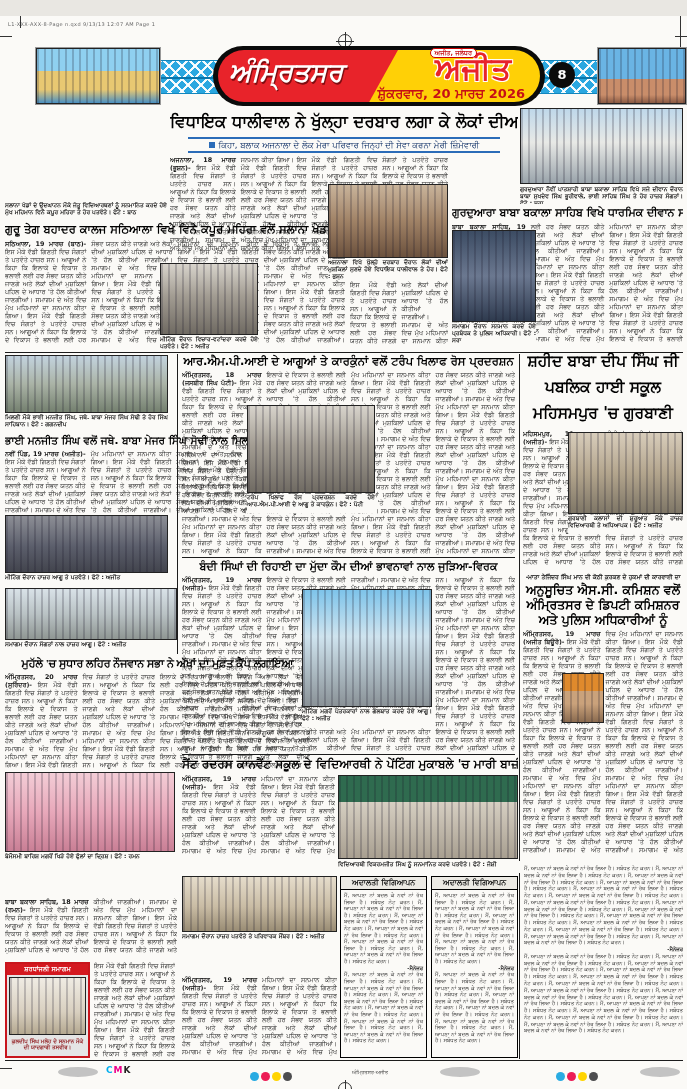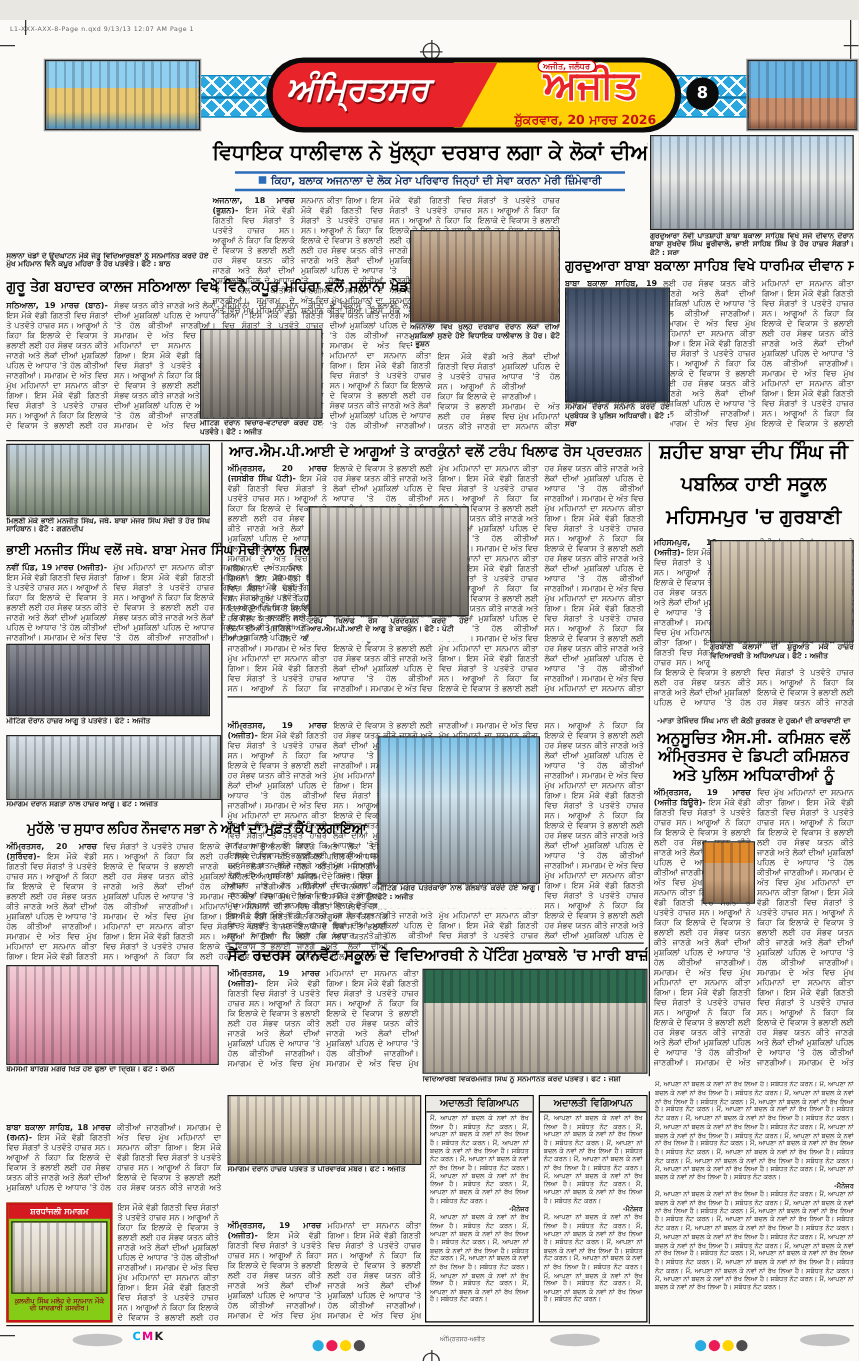--- a/index.html
+++ b/index.html
@@ -23,26 +23,26 @@
   .capsule{background:#0b0b0b;border-radius:32px;z-index:5;}
   .cap-yellow{position:absolute;left:150px;right:5px;top:4px;bottom:4px;background:#ffd006;border-radius:0 28px 28px 0;}
   .cap-red{position:absolute;left:5px;top:4px;bottom:4px;width:180px;background:#e8232a;border-radius:28px 0 0 28px;
            clip-path:polygon(0 0,100% 0,84% 100%,0 100%);}
   .t-city{position:absolute;left:16px;top:11px;font-size:26px;font-weight:bold;font-style:italic;color:#fff;
           text-shadow:1px 1.5px 0 #7e0c10;white-space:nowrap;}
   .t-paper{position:absolute;right:34px;top:4px;font-size:31px;font-weight:bold;color:#e8232a;
            text-shadow:1px 1px 0 #fff,-1px -1px 0 #fff,1px -1px 0 #fff,-1px 1px 0 #fff;white-space:nowrap;}
   .t-edition{position:absolute;right:68px;top:2px;background:#fff;border:1px solid #c00;border-radius:5px;
              padding:0 4px;font-size:6.5px;font-weight:bold;color:#c70f16;white-space:nowrap;z-index:6;}
-  .t-date{position:absolute;right:20px;bottom:4px;font-size:10px;font-weight:bold;color:#c70f16;white-space:nowrap;padding-left:16px;}
+  .t-date{position:absolute;right:20px;bottom:4px;font-size:13px;font-weight:bold;color:#c70f16;white-space:nowrap;padding-left:16px;}
   .pgc{background:#0b0b0b;border-radius:50%;color:#fff;font-size:13px;font-weight:bold;text-align:center;line-height:26px;z-index:6;}
   
   .hd{font-weight:bold;color:#000;text-align:center;overflow:hidden;z-index:2;}
   .kick{font-weight:bold;text-align:center;overflow:hidden;}
-  .sub{font-weight:bold;text-align:center;color:#0e2f66;border-top:2px solid #2b6cb8;border-bottom:2px solid #2b6cb8;
+  .sub{font-weight:normal;text-align:center;color:#0e2f66;border-top:2px solid #2b6cb8;border-bottom:2px solid #2b6cb8;
        overflow:hidden;}
   .sub:before{content:"";display:inline-block;width:6px;height:6px;background:#2b6cb8;margin:0 4px 0 0;}
   .bd{font-size:6.4px;line-height:1.25;text-align:justify;color:#161616;overflow:hidden;column-gap:5px;z-index:1;}
   .c1{column-count:1}.c2{column-count:2}.c3{column-count:3}.c4{column-count:4}
   .dl{font-weight:bold;}
   .cp{font-size:5.9px;line-height:1.2;font-weight:bold;text-align:justify;overflow:hidden;color:#0e0e0e;background:#fbfaf7;z-index:4;}
   .fg{border:1px solid #222;z-index:3;overflow:hidden;}
   .fg:after{content:"";position:absolute;inset:0;background:repeating-linear-gradient(90deg,rgba(25,22,40,.22) 0 2px,transparent 2px 7px);}
   .banner{position:absolute;left:0;right:0;top:0;height:12px;background:#d41920;color:#ffe23c;font-size:7px;
           font-weight:bold;text-align:center;line-height:12px;z-index:5;overflow:hidden;}
@@ -65,21 +65,21 @@
   .g-adphoto{background:linear-gradient(180deg,#f0ece4 0,#d9d0c0 60%,#b4a890 100%);}
   .g-temple{background:linear-gradient(180deg,#8fd0f0 0 40%,#e8c872 40% 75%,#4a90c2 100%);}
   .g-tower{background:linear-gradient(180deg,#6ab4e4 0 55%,#c98d6a 55% 85%,#8a5a43 100%);}
   
   .clsbox{border:1.5px solid #000;background:#fbfaf7;z-index:2;}
   .cls-h{font-size:7.8px;font-weight:bold;text-align:center;border-bottom:1px solid #000;background:#eceae4;padding:1px 0;}
   .cls-t{font-size:5.3px;line-height:1.25;text-align:justify;padding:2px 3px;overflow:hidden;color:#191919;}
   .cls-r{font-size:5.3px;line-height:1.28;text-align:justify;overflow:hidden;color:#191919;z-index:1;}
   .signoff{display:block;text-align:right;font-weight:bold;}
   
-  .adbox{border:2px solid #c8151c;background:#84cc16;z-index:3;}
+  .adbox{border:2px solid #c8151c;background:#e5e5e5;z-index:3;}
   .ad-h{background:#d41920;color:#fff;font-size:6.5px;font-weight:bold;text-align:center;line-height:11px;height:11px;overflow:hidden;}
   .ad-cap{font-size:5.4px;line-height:1.2;font-weight:bold;color:#8c1014;text-align:center;padding:1px 2px;overflow:hidden;}
   
   .ell{background:#bdbdbd;border-radius:50%;opacity:.9;}
   .dot{width:9px;height:9px;border-radius:50%;display:inline-block;margin-right:2px;}
   .d-c{background:#29abe2}.d-m{background:#ec1c55}.d-y{background:#ffd400}.d-k{background:#4d4d4f}
   .cmk{font-size:9px;font-weight:bold;letter-spacing:1px;}
   .cmk .c{color:#00aeef}.cmk .m{color:#ec008c}.cmk .k{color:#231f20}
   .ftxt{font-size:5px;color:#444;}
 </style>
@@ -159,28 +159,29 @@
   <div class="abs bd c4" style="left:5px;top:657px;width:305px;height:96px;">
     <b class="dl">ਅੰਮ੍ਰਿਤਸਰ, 20 ਮਾਰਚ (ਸੁਰਿੰਦਰ)-</b>
     <span>ਇਸ ਮੌਕੇ ਵੱਡੀ ਗਿਣਤੀ ਵਿਚ ਸੰਗਤਾਂ ਤੇ ਪਤਵੰਤੇ ਹਾਜ਼ਰ ਸਨ। ਆਗੂਆਂ ਨੇ ਕਿਹਾ ਕਿ ਇਲਾਕੇ ਦੇ ਵਿਕਾਸ ਤੇ ਭਲਾਈ ਲਈ ਹਰ ਸੰਭਵ ਯਤਨ ਕੀਤੇ ਜਾਣਗੇ ਅਤੇ ਲੋਕਾਂ ਦੀਆਂ ਮੁਸ਼ਕਿਲਾਂ ਪਹਿਲ ਦੇ ਆਧਾਰ 'ਤੇ ਹੱਲ ਕੀਤੀਆਂ ਜਾਣਗੀਆਂ। ਸਮਾਗਮ ਦੇ ਅੰਤ ਵਿਚ ਮੁੱਖ ਮਹਿਮਾਨਾਂ ਦਾ ਸਨਮਾਨ ਕੀਤਾ ਗਿਆ। ਇਸ ਮੌਕੇ ਵੱਡੀ ਗਿਣਤੀ ਵਿਚ ਸੰਗਤਾਂ ਤੇ ਪਤਵੰਤੇ ਹਾਜ਼ਰ ਸਨ। ਆਗੂਆਂ ਨੇ ਕਿਹਾ ਕਿ ਇਲਾਕੇ ਦੇ ਵਿਕਾਸ ਤੇ ਭਲਾਈ ਲਈ ਹਰ ਸੰਭਵ ਯਤਨ ਕੀਤੇ ਜਾਣਗੇ ਅਤੇ ਲੋਕਾਂ ਦੀਆਂ ਮੁਸ਼ਕਿਲਾਂ ਪਹਿਲ ਦੇ ਆਧਾਰ 'ਤੇ ਹੱਲ ਕੀਤੀਆਂ ਜਾਣਗੀਆਂ। ਸਮਾਗਮ ਦੇ ਅੰਤ ਵਿਚ ਮੁੱਖ ਮਹਿਮਾਨਾਂ ਦਾ ਸਨਮਾਨ ਕੀਤਾ ਗਿਆ। ਇਸ ਮੌਕੇ ਵੱਡੀ ਗਿਣਤੀ ਵਿਚ ਸੰਗਤਾਂ ਤੇ ਪਤਵੰਤੇ ਹਾਜ਼ਰ ਸਨ। ਆਗੂਆਂ ਨੇ ਕਿਹਾ ਕਿ ਇਲਾਕੇ ਦੇ ਵਿਕਾਸ ਤੇ ਭਲਾਈ ਲਈ ਹਰ ਸੰਭਵ ਯਤਨ ਕੀਤੇ ਜਾਣਗੇ ਅਤੇ ਲੋਕਾਂ ਦੀਆਂ ਮੁਸ਼ਕਿਲਾਂ ਪਹਿਲ ਦੇ ਆਧਾਰ 'ਤੇ ਹੱਲ ਕੀਤੀਆਂ ਜਾਣਗੀਆਂ। ਸਮਾਗਮ ਦੇ ਅੰਤ ਵਿਚ ਮੁੱਖ ਮਹਿਮਾਨਾਂ ਦਾ ਸਨਮਾਨ ਕੀਤਾ ਗਿਆ। ਇਸ ਮੌਕੇ ਵੱਡੀ ਗਿਣਤੀ ਵਿਚ ਸੰਗਤਾਂ ਤੇ ਪਤਵੰਤੇ ਹਾਜ਼ਰ ਸਨ। ਆਗੂਆਂ ਨੇ ਕਿਹਾ ਕਿ ਇਲਾਕੇ ਦੇ ਵਿਕਾਸ ਤੇ ਭਲਾਈ ਲਈ ਹਰ ਸੰਭਵ ਯਤਨ ਕੀਤੇ ਜਾਣਗੇ ਅਤੇ ਲੋਕਾਂ ਦੀਆਂ ਮੁਸ਼ਕਿਲਾਂ ਪਹਿਲ ਦੇ ਆਧਾਰ 'ਤੇ ਹੱਲ ਕੀਤੀਆਂ ਜਾਣਗੀਆਂ। ਸਮਾਗਮ ਦੇ ਅੰਤ ਵਿਚ ਮੁੱਖ ਮਹਿਮਾਨਾਂ ਦਾ ਸਨਮਾਨ ਕੀਤਾ ਗਿਆ। ਇਸ ਮੌਕੇ ਵੱਡੀ ਗਿਣਤੀ ਵਿਚ ਸੰਗਤਾਂ ਤੇ ਪਤਵੰਤੇ ਹਾਜ਼ਰ ਸਨ। ਆਗੂਆਂ ਨੇ ਕਿਹਾ ਕਿ ਇਲਾਕੇ ਦੇ ਵਿਕਾਸ ਤੇ ਭਲਾਈ ਲਈ ਹਰ ਸੰਭਵ ਯਤਨ ਕੀਤੇ ਜਾਣਗੇ ਅਤੇ ਲੋਕਾਂ ਦੀਆਂ ਮੁਸ਼ਕਿਲਾਂ ਪਹਿਲ ਦੇ ਆਧਾਰ 'ਤੇ ਹੱਲ ਕੀਤੀਆਂ ਜਾਣਗੀਆਂ। ਸਮਾਗਮ ਦੇ ਅੰਤ ਵਿਚ ਮੁੱਖ ਮਹਿਮਾਨਾਂ ਦਾ ਸਨਮਾਨ ਕੀਤਾ ਗਿਆ। ਇਸ ਮੌਕੇ ਵੱਡੀ ਗਿਣਤੀ ਵਿਚ ਸੰਗਤਾਂ ਤੇ ਪਤਵੰਤੇ ਹਾਜ਼ਰ ਸਨ। ਆਗੂਆਂ ਨੇ ਕਿਹਾ ਕਿ ਇਲਾਕੇ ਦੇ ਵਿਕਾਸ ਤੇ ਭਲਾਈ ਲਈ ਹਰ ਸੰਭਵ ਯਤਨ ਕੀਤੇ ਜਾਣਗੇ ਅਤੇ ਲੋਕਾਂ ਦੀਆਂ ਮੁਸ਼ਕਿਲਾਂ ਪਹਿਲ ਦੇ ਆਧਾਰ 'ਤੇ ਹੱਲ ਕੀਤੀਆਂ ਜਾਣਗੀਆਂ। ਸਮਾਗਮ ਦੇ ਅੰਤ ਵਿਚ ਮੁੱਖ ਮਹਿਮਾਨਾਂ ਦਾ ਸਨਮਾਨ ਕੀਤਾ ਗਿਆ। ਇਸ ਮੌਕੇ ਵੱਡੀ ਗਿਣਤੀ ਵਿਚ ਸੰਗਤਾਂ ਤੇ ਪਤਵੰਤੇ ਹਾਜ਼ਰ ਸਨ। ਆਗੂਆਂ ਨੇ ਕਿਹਾ ਕਿ ਇਲਾਕੇ ਦੇ ਵਿਕਾਸ ਤੇ ਭਲਾਈ ਲਈ ਹਰ ਸੰਭਵ ਯਤਨ ਕੀਤੇ ਜਾਣਗੇ ਅਤੇ ਲੋਕਾਂ ਦੀਆਂ ਮੁਸ਼ਕਿਲਾਂ ਪਹਿਲ ਦੇ ਆਧਾਰ 'ਤੇ ਹੱਲ ਕੀਤੀਆਂ ਜਾਣਗੀਆਂ। ਸਮਾਗਮ ਦੇ ਅੰਤ ਵਿਚ ਮੁੱਖ ਮਹਿਮਾਨਾਂ ਦਾ ਸਨਮਾਨ ਕੀਤਾ ਗਿਆ। </span>
   </div>
 
   <div class="abs vl" style="left:177px;top:338px;width:1px;height:300px;"></div>
   <div class="abs vl" style="left:519px;top:338px;width:1px;height:705px;"></div>
 
   <div class="abs hd" style="left:182px;top:338px;width:333px;height:15px;font-size:11.5px;line-height:14px;white-space:nowrap;">ਆਰ.ਐਮ.ਪੀ.ਆਈ ਦੇ ਆਗੂਆਂ ਤੇ ਕਾਰਕੁੰਨਾਂ ਵਲੋਂ ਟਰੰਪ ਖਿਲਾਫ ਰੋਸ ਪ੍ਰਦਰਸ਼ਨ</div>
   <div class="abs bd c4" style="left:182px;top:355px;width:333px;height:185px;">
-    <b class="dl">ਅੰਮ੍ਰਿਤਸਰ, 20 ਮਾਰਚ (ਜਸਬੀਰ ਸਿੰਘ ਪੱਟੀ)-</b>
+    <b class="dl">ਅੰਮ੍ਰਿਤਸਰ, 18 ਮਾਰਚ (ਜਸਬੀਰ ਸਿੰਘ ਪੱਟੀ)-</b>
     <span>ਇਸ ਮੌਕੇ ਵੱਡੀ ਗਿਣਤੀ ਵਿਚ ਸੰਗਤਾਂ ਤੇ ਪਤਵੰਤੇ ਹਾਜ਼ਰ ਸਨ। ਆਗੂਆਂ ਨੇ ਕਿਹਾ ਕਿ ਇਲਾਕੇ ਦੇ ਵਿਕਾਸ ਤੇ ਭਲਾਈ ਲਈ ਹਰ ਸੰਭਵ ਯਤਨ ਕੀਤੇ ਜਾਣਗੇ ਅਤੇ ਲੋਕਾਂ ਦੀਆਂ ਮੁਸ਼ਕਿਲਾਂ ਪਹਿਲ ਦੇ ਆਧਾਰ 'ਤੇ ਹੱਲ ਕੀਤੀਆਂ ਜਾਣਗੀਆਂ। ਸਮਾਗਮ ਦੇ ਅੰਤ ਵਿਚ ਮੁੱਖ ਮਹਿਮਾਨਾਂ ਦਾ ਸਨਮਾਨ ਕੀਤਾ ਗਿਆ। ਇਸ ਮੌਕੇ ਵੱਡੀ ਗਿਣਤੀ ਵਿਚ ਸੰਗਤਾਂ ਤੇ ਪਤਵੰਤੇ ਹਾਜ਼ਰ ਸਨ। ਆਗੂਆਂ ਨੇ ਕਿਹਾ ਕਿ ਇਲਾਕੇ ਦੇ ਵਿਕਾਸ ਤੇ ਭਲਾਈ ਲਈ ਹਰ ਸੰਭਵ ਯਤਨ ਕੀਤੇ ਜਾਣਗੇ ਅਤੇ ਲੋਕਾਂ ਦੀਆਂ ਮੁਸ਼ਕਿਲਾਂ ਪਹਿਲ ਦੇ ਆਧਾਰ 'ਤੇ ਹੱਲ ਕੀਤੀਆਂ ਜਾਣਗੀਆਂ। ਸਮਾਗਮ ਦੇ ਅੰਤ ਵਿਚ ਮੁੱਖ ਮਹਿਮਾਨਾਂ ਦਾ ਸਨਮਾਨ ਕੀਤਾ ਗਿਆ। ਇਸ ਮੌਕੇ ਵੱਡੀ ਗਿਣਤੀ ਵਿਚ ਸੰਗਤਾਂ ਤੇ ਪਤਵੰਤੇ ਹਾਜ਼ਰ ਸਨ। ਆਗੂਆਂ ਨੇ ਕਿਹਾ ਕਿ ਇਲਾਕੇ ਦੇ ਵਿਕਾਸ ਤੇ ਭਲਾਈ ਲਈ ਹਰ ਸੰਭਵ ਯਤਨ ਕੀਤੇ ਜਾਣਗੇ ਅਤੇ ਲੋਕਾਂ ਦੀਆਂ ਮੁਸ਼ਕਿਲਾਂ ਪਹਿਲ ਦੇ ਆਧਾਰ 'ਤੇ ਹੱਲ ਕੀਤੀਆਂ ਜਾਣਗੀਆਂ। ਸਮਾਗਮ ਦੇ ਅੰਤ ਵਿਚ ਮੁੱਖ ਮਹਿਮਾਨਾਂ ਦਾ ਸਨਮਾਨ ਕੀਤਾ ਗਿਆ। ਇਸ ਮੌਕੇ ਵੱਡੀ ਗਿਣਤੀ ਵਿਚ ਸੰਗਤਾਂ ਤੇ ਪਤਵੰਤੇ ਹਾਜ਼ਰ ਸਨ। ਆਗੂਆਂ ਨੇ ਕਿਹਾ ਕਿ ਇਲਾਕੇ ਦੇ ਵਿਕਾਸ ਤੇ ਭਲਾਈ ਲਈ ਹਰ ਸੰਭਵ ਯਤਨ ਕੀਤੇ ਜਾਣਗੇ ਅਤੇ ਲੋਕਾਂ ਦੀਆਂ ਮੁਸ਼ਕਿਲਾਂ ਪਹਿਲ ਦੇ ਆਧਾਰ 'ਤੇ ਹੱਲ ਕੀਤੀਆਂ ਜਾਣਗੀਆਂ। ਸਮਾਗਮ ਦੇ ਅੰਤ ਵਿਚ ਮੁੱਖ ਮਹਿਮਾਨਾਂ ਦਾ ਸਨਮਾਨ ਕੀਤਾ ਗਿਆ। ਇਸ ਮੌਕੇ ਵੱਡੀ ਗਿਣਤੀ ਵਿਚ ਸੰਗਤਾਂ ਤੇ ਪਤਵੰਤੇ ਹਾਜ਼ਰ ਸਨ। ਆਗੂਆਂ ਨੇ ਕਿਹਾ ਕਿ ਇਲਾਕੇ ਦੇ ਵਿਕਾਸ ਤੇ ਭਲਾਈ ਲਈ ਹਰ ਸੰਭਵ ਯਤਨ ਕੀਤੇ ਜਾਣਗੇ ਅਤੇ ਲੋਕਾਂ ਦੀਆਂ ਮੁਸ਼ਕਿਲਾਂ ਪਹਿਲ ਦੇ ਆਧਾਰ 'ਤੇ ਹੱਲ ਕੀਤੀਆਂ ਜਾਣਗੀਆਂ। ਸਮਾਗਮ ਦੇ ਅੰਤ ਵਿਚ ਮੁੱਖ ਮਹਿਮਾਨਾਂ ਦਾ ਸਨਮਾਨ ਕੀਤਾ ਗਿਆ। ਇਸ ਮੌਕੇ ਵੱਡੀ ਗਿਣਤੀ ਵਿਚ ਸੰਗਤਾਂ ਤੇ ਪਤਵੰਤੇ ਹਾਜ਼ਰ ਸਨ। ਆਗੂਆਂ ਨੇ ਕਿਹਾ ਕਿ ਇਲਾਕੇ ਦੇ ਵਿਕਾਸ ਤੇ ਭਲਾਈ ਲਈ ਹਰ ਸੰਭਵ ਯਤਨ ਕੀਤੇ ਜਾਣਗੇ ਅਤੇ ਲੋਕਾਂ ਦੀਆਂ ਮੁਸ਼ਕਿਲਾਂ ਪਹਿਲ ਦੇ ਆਧਾਰ 'ਤੇ ਹੱਲ ਕੀਤੀਆਂ ਜਾਣਗੀਆਂ। ਸਮਾਗਮ ਦੇ ਅੰਤ ਵਿਚ ਮੁੱਖ ਮਹਿਮਾਨਾਂ ਦਾ ਸਨਮਾਨ ਕੀਤਾ ਗਿਆ। ਇਸ ਮੌਕੇ ਵੱਡੀ ਗਿਣਤੀ ਵਿਚ ਸੰਗਤਾਂ ਤੇ ਪਤਵੰਤੇ ਹਾਜ਼ਰ ਸਨ। ਆਗੂਆਂ ਨੇ ਕਿਹਾ ਕਿ ਇਲਾਕੇ ਦੇ ਵਿਕਾਸ ਤੇ ਭਲਾਈ ਲਈ ਹਰ ਸੰਭਵ ਯਤਨ ਕੀਤੇ ਜਾਣਗੇ ਅਤੇ ਲੋਕਾਂ ਦੀਆਂ ਮੁਸ਼ਕਿਲਾਂ ਪਹਿਲ ਦੇ ਆਧਾਰ 'ਤੇ ਹੱਲ ਕੀਤੀਆਂ ਜਾਣਗੀਆਂ। ਸਮਾਗਮ ਦੇ ਅੰਤ ਵਿਚ ਮੁੱਖ ਮਹਿਮਾਨਾਂ ਦਾ ਸਨਮਾਨ ਕੀਤਾ ਗਿਆ। ਇਸ ਮੌਕੇ ਵੱਡੀ ਗਿਣਤੀ ਵਿਚ ਸੰਗਤਾਂ ਤੇ ਪਤਵੰਤੇ ਹਾਜ਼ਰ ਸਨ। ਆਗੂਆਂ ਨੇ ਕਿਹਾ ਕਿ ਇਲਾਕੇ ਦੇ ਵਿਕਾਸ ਤੇ ਭਲਾਈ ਲਈ ਹਰ ਸੰਭਵ ਯਤਨ ਕੀਤੇ ਜਾਣਗੇ ਅਤੇ ਲੋਕਾਂ ਦੀਆਂ ਮੁਸ਼ਕਿਲਾਂ ਪਹਿਲ ਦੇ ਆਧਾਰ 'ਤੇ ਹੱਲ ਕੀਤੀਆਂ ਜਾਣਗੀਆਂ। ਸਮਾਗਮ ਦੇ ਅੰਤ ਵਿਚ ਮੁੱਖ ਮਹਿਮਾਨਾਂ ਦਾ ਸਨਮਾਨ ਕੀਤਾ ਗਿਆ। ਇਸ ਮੌਕੇ ਵੱਡੀ ਗਿਣਤੀ ਵਿਚ ਸੰਗਤਾਂ ਤੇ ਪਤਵੰਤੇ ਹਾਜ਼ਰ ਸਨ। ਆਗੂਆਂ ਨੇ ਕਿਹਾ ਕਿ ਇਲਾਕੇ ਦੇ ਵਿਕਾਸ ਤੇ ਭਲਾਈ ਲਈ ਹਰ ਸੰਭਵ ਯਤਨ ਕੀਤੇ ਜਾਣਗੇ ਅਤੇ ਲੋਕਾਂ ਦੀਆਂ ਮੁਸ਼ਕਿਲਾਂ ਪਹਿਲ ਦੇ ਆਧਾਰ 'ਤੇ ਹੱਲ ਕੀਤੀਆਂ ਜਾਣਗੀਆਂ। ਸਮਾਗਮ ਦੇ ਅੰਤ ਵਿਚ ਮੁੱਖ ਮਹਿਮਾਨਾਂ ਦਾ ਸਨਮਾਨ ਕੀਤਾ ਗਿਆ। ਇਸ ਮੌਕੇ ਵੱਡੀ ਗਿਣਤੀ ਵਿਚ ਸੰਗਤਾਂ ਤੇ ਪਤਵੰਤੇ ਹਾਜ਼ਰ ਸਨ। ਆਗੂਆਂ ਨੇ ਕਿਹਾ ਕਿ ਇਲਾਕੇ ਦੇ ਵਿਕਾਸ ਤੇ ਭਲਾਈ ਲਈ ਹਰ ਸੰਭਵ ਯਤਨ ਕੀਤੇ ਜਾਣਗੇ ਅਤੇ ਲੋਕਾਂ ਦੀਆਂ ਮੁਸ਼ਕਿਲਾਂ ਪਹਿਲ ਦੇ ਆਧਾਰ 'ਤੇ ਹੱਲ ਕੀਤੀਆਂ ਜਾਣਗੀਆਂ। ਸਮਾਗਮ ਦੇ ਅੰਤ ਵਿਚ ਮੁੱਖ ਮਹਿਮਾਨਾਂ ਦਾ ਸਨਮਾਨ ਕੀਤਾ ਗਿਆ। ਇਸ ਮੌਕੇ ਵੱਡੀ ਗਿਣਤੀ ਵਿਚ ਸੰਗਤਾਂ ਤੇ ਪਤਵੰਤੇ ਹਾਜ਼ਰ ਸਨ। ਆਗੂਆਂ ਨੇ ਕਿਹਾ ਕਿ ਇਲਾਕੇ ਦੇ ਵਿਕਾਸ ਤੇ ਭਲਾਈ ਲਈ ਹਰ ਸੰਭਵ ਯਤਨ ਕੀਤੇ ਜਾਣਗੇ ਅਤੇ ਲੋਕਾਂ ਦੀਆਂ ਮੁਸ਼ਕਿਲਾਂ ਪਹਿਲ ਦੇ ਆਧਾਰ 'ਤੇ ਹੱਲ ਕੀਤੀਆਂ ਜਾਣਗੀਆਂ। ਸਮਾਗਮ ਦੇ ਅੰਤ ਵਿਚ ਮੁੱਖ ਮਹਿਮਾਨਾਂ ਦਾ ਸਨਮਾਨ ਕੀਤਾ ਗਿਆ। </span>
   </div>
   <div class="abs fg g-hall" style="left:247px;top:389px;width:128px;height:88px;"></div>
   <div class="abs cp" style="left:247px;top:478px;width:128px;height:19px;">ਟਰੰਪ ਖਿਲਾਫ ਰੋਸ ਪ੍ਰਦਰਸ਼ਨ ਕਰਦੇ ਹੋਏ ਆਰ.ਐਮ.ਪੀ.ਆਈ ਦੇ ਆਗੂ ਤੇ ਕਾਰਕੁੰਨ। ਫੋਟੋ : ਪੱਟੀ</div>
 
   <div class="abs hl" style="left:182px;top:541px;width:333px;height:1px;"></div>
 
+  <div class="abs hd" style="left:182px;top:544px;width:333px;height:14px;font-size:11px;line-height:13px;white-space:nowrap;">ਬੰਦੀ ਸਿੰਘਾਂ ਦੀ ਰਿਹਾਈ ਦਾ ਮੁੱਦਾ ਕੌਮ ਦੀਆਂ ਭਾਵਨਾਵਾਂ ਨਾਲ ਜੁੜਿਆ-ਵਿਰਕ</div>
   <div class="abs bd c4" style="left:182px;top:560px;width:333px;height:176px;">
     <b class="dl">ਅੰਮ੍ਰਿਤਸਰ, 19 ਮਾਰਚ (ਅਜੀਤ)-</b>
     <span>ਇਸ ਮੌਕੇ ਵੱਡੀ ਗਿਣਤੀ ਵਿਚ ਸੰਗਤਾਂ ਤੇ ਪਤਵੰਤੇ ਹਾਜ਼ਰ ਸਨ। ਆਗੂਆਂ ਨੇ ਕਿਹਾ ਕਿ ਇਲਾਕੇ ਦੇ ਵਿਕਾਸ ਤੇ ਭਲਾਈ ਲਈ ਹਰ ਸੰਭਵ ਯਤਨ ਕੀਤੇ ਜਾਣਗੇ ਅਤੇ ਲੋਕਾਂ ਦੀਆਂ ਮੁਸ਼ਕਿਲਾਂ ਪਹਿਲ ਦੇ ਆਧਾਰ 'ਤੇ ਹੱਲ ਕੀਤੀਆਂ ਜਾਣਗੀਆਂ। ਸਮਾਗਮ ਦੇ ਅੰਤ ਵਿਚ ਮੁੱਖ ਮਹਿਮਾਨਾਂ ਦਾ ਸਨਮਾਨ ਕੀਤਾ ਗਿਆ। ਇਸ ਮੌਕੇ ਵੱਡੀ ਗਿਣਤੀ ਵਿਚ ਸੰਗਤਾਂ ਤੇ ਪਤਵੰਤੇ ਹਾਜ਼ਰ ਸਨ। ਆਗੂਆਂ ਨੇ ਕਿਹਾ ਕਿ ਇਲਾਕੇ ਦੇ ਵਿਕਾਸ ਤੇ ਭਲਾਈ ਲਈ ਹਰ ਸੰਭਵ ਯਤਨ ਕੀਤੇ ਜਾਣਗੇ ਅਤੇ ਲੋਕਾਂ ਦੀਆਂ ਮੁਸ਼ਕਿਲਾਂ ਪਹਿਲ ਦੇ ਆਧਾਰ 'ਤੇ ਹੱਲ ਕੀਤੀਆਂ ਜਾਣਗੀਆਂ। ਸਮਾਗਮ ਦੇ ਅੰਤ ਵਿਚ ਮੁੱਖ ਮਹਿਮਾਨਾਂ ਦਾ ਸਨਮਾਨ ਕੀਤਾ ਗਿਆ। ਇਸ ਮੌਕੇ ਵੱਡੀ ਗਿਣਤੀ ਵਿਚ ਸੰਗਤਾਂ ਤੇ ਪਤਵੰਤੇ ਹਾਜ਼ਰ ਸਨ। ਆਗੂਆਂ ਨੇ ਕਿਹਾ ਕਿ ਇਲਾਕੇ ਦੇ ਵਿਕਾਸ ਤੇ ਭਲਾਈ ਲਈ ਹਰ ਸੰਭਵ ਯਤਨ ਕੀਤੇ ਜਾਣਗੇ ਅਤੇ ਲੋਕਾਂ ਦੀਆਂ ਮੁਸ਼ਕਿਲਾਂ ਪਹਿਲ ਦੇ ਆਧਾਰ 'ਤੇ ਹੱਲ ਕੀਤੀਆਂ ਜਾਣਗੀਆਂ। ਸਮਾਗਮ ਦੇ ਅੰਤ ਵਿਚ ਮੁੱਖ ਮਹਿਮਾਨਾਂ ਦਾ ਸਨਮਾਨ ਕੀਤਾ ਗਿਆ। ਇਸ ਮੌਕੇ ਵੱਡੀ ਗਿਣਤੀ ਵਿਚ ਸੰਗਤਾਂ ਤੇ ਪਤਵੰਤੇ ਹਾਜ਼ਰ ਸਨ। ਆਗੂਆਂ ਨੇ ਕਿਹਾ ਕਿ ਇਲਾਕੇ ਦੇ ਵਿਕਾਸ ਤੇ ਭਲਾਈ ਲਈ ਹਰ ਸੰਭਵ ਯਤਨ ਕੀਤੇ ਜਾਣਗੇ ਅਤੇ ਲੋਕਾਂ ਦੀਆਂ ਮੁਸ਼ਕਿਲਾਂ ਪਹਿਲ ਦੇ ਆਧਾਰ 'ਤੇ ਹੱਲ ਕੀਤੀਆਂ ਜਾਣਗੀਆਂ। ਸਮਾਗਮ ਦੇ ਅੰਤ ਵਿਚ ਮੁੱਖ ਮਹਿਮਾਨਾਂ ਦਾ ਸਨਮਾਨ ਕੀਤਾ ਗਿਆ। ਇਸ ਮੌਕੇ ਵੱਡੀ ਗਿਣਤੀ ਵਿਚ ਸੰਗਤਾਂ ਤੇ ਪਤਵੰਤੇ ਹਾਜ਼ਰ ਸਨ। ਆਗੂਆਂ ਨੇ ਕਿਹਾ ਕਿ ਇਲਾਕੇ ਦੇ ਵਿਕਾਸ ਤੇ ਭਲਾਈ ਲਈ ਹਰ ਸੰਭਵ ਯਤਨ ਕੀਤੇ ਜਾਣਗੇ ਅਤੇ ਲੋਕਾਂ ਦੀਆਂ ਮੁਸ਼ਕਿਲਾਂ ਪਹਿਲ ਦੇ ਆਧਾਰ 'ਤੇ ਹੱਲ ਕੀਤੀਆਂ ਜਾਣਗੀਆਂ। ਸਮਾਗਮ ਦੇ ਅੰਤ ਵਿਚ ਮੁੱਖ ਮਹਿਮਾਨਾਂ ਦਾ ਸਨਮਾਨ ਕੀਤਾ ਗਿਆ। ਇਸ ਮੌਕੇ ਵੱਡੀ ਗਿਣਤੀ ਵਿਚ ਸੰਗਤਾਂ ਤੇ ਪਤਵੰਤੇ ਹਾਜ਼ਰ ਸਨ। ਆਗੂਆਂ ਨੇ ਕਿਹਾ ਕਿ ਇਲਾਕੇ ਦੇ ਵਿਕਾਸ ਤੇ ਭਲਾਈ ਲਈ ਹਰ ਸੰਭਵ ਯਤਨ ਕੀਤੇ ਜਾਣਗੇ ਅਤੇ ਲੋਕਾਂ ਦੀਆਂ ਮੁਸ਼ਕਿਲਾਂ ਪਹਿਲ ਦੇ ਆਧਾਰ 'ਤੇ ਹੱਲ ਕੀਤੀਆਂ ਜਾਣਗੀਆਂ। ਸਮਾਗਮ ਦੇ ਅੰਤ ਵਿਚ ਮੁੱਖ ਮਹਿਮਾਨਾਂ ਦਾ ਸਨਮਾਨ ਕੀਤਾ ਗਿਆ। ਇਸ ਮੌਕੇ ਵੱਡੀ ਗਿਣਤੀ ਵਿਚ ਸੰਗਤਾਂ ਤੇ ਪਤਵੰਤੇ ਹਾਜ਼ਰ ਸਨ। ਆਗੂਆਂ ਨੇ ਕਿਹਾ ਕਿ ਇਲਾਕੇ ਦੇ ਵਿਕਾਸ ਤੇ ਭਲਾਈ ਲਈ ਹਰ ਸੰਭਵ ਯਤਨ ਕੀਤੇ ਜਾਣਗੇ ਅਤੇ ਲੋਕਾਂ ਦੀਆਂ ਮੁਸ਼ਕਿਲਾਂ ਪਹਿਲ ਦੇ ਆਧਾਰ 'ਤੇ ਹੱਲ ਕੀਤੀਆਂ ਜਾਣਗੀਆਂ। ਸਮਾਗਮ ਦੇ ਅੰਤ ਵਿਚ ਮੁੱਖ ਮਹਿਮਾਨਾਂ ਦਾ ਸਨਮਾਨ ਕੀਤਾ ਗਿਆ। ਇਸ ਮੌਕੇ ਵੱਡੀ ਗਿਣਤੀ ਵਿਚ ਸੰਗਤਾਂ ਤੇ ਪਤਵੰਤੇ ਹਾਜ਼ਰ ਸਨ। ਆਗੂਆਂ ਨੇ ਕਿਹਾ ਕਿ ਇਲਾਕੇ ਦੇ ਵਿਕਾਸ ਤੇ ਭਲਾਈ ਲਈ ਹਰ ਸੰਭਵ ਯਤਨ ਕੀਤੇ ਜਾਣਗੇ ਅਤੇ ਲੋਕਾਂ ਦੀਆਂ ਮੁਸ਼ਕਿਲਾਂ ਪਹਿਲ ਦੇ ਆਧਾਰ 'ਤੇ ਹੱਲ ਕੀਤੀਆਂ ਜਾਣਗੀਆਂ। ਸਮਾਗਮ ਦੇ ਅੰਤ ਵਿਚ ਮੁੱਖ ਮਹਿਮਾਨਾਂ ਦਾ ਸਨਮਾਨ ਕੀਤਾ ਗਿਆ। ਇਸ ਮੌਕੇ ਵੱਡੀ ਗਿਣਤੀ ਵਿਚ ਸੰਗਤਾਂ ਤੇ ਪਤਵੰਤੇ ਹਾਜ਼ਰ ਸਨ। ਆਗੂਆਂ ਨੇ ਕਿਹਾ ਕਿ ਇਲਾਕੇ ਦੇ ਵਿਕਾਸ ਤੇ ਭਲਾਈ ਲਈ ਹਰ ਸੰਭਵ ਯਤਨ ਕੀਤੇ ਜਾਣਗੇ ਅਤੇ ਲੋਕਾਂ ਦੀਆਂ ਮੁਸ਼ਕਿਲਾਂ ਪਹਿਲ ਦੇ ਆਧਾਰ 'ਤੇ ਹੱਲ ਕੀਤੀਆਂ ਜਾਣਗੀਆਂ। ਸਮਾਗਮ ਦੇ ਅੰਤ ਵਿਚ ਮੁੱਖ ਮਹਿਮਾਨਾਂ ਦਾ ਸਨਮਾਨ ਕੀਤਾ ਗਿਆ। ਇਸ ਮੌਕੇ ਵੱਡੀ ਗਿਣਤੀ ਵਿਚ ਸੰਗਤਾਂ ਤੇ ਪਤਵੰਤੇ ਹਾਜ਼ਰ ਸਨ। ਆਗੂਆਂ ਨੇ ਕਿਹਾ ਕਿ ਇਲਾਕੇ ਦੇ ਵਿਕਾਸ ਤੇ ਭਲਾਈ ਲਈ ਹਰ ਸੰਭਵ ਯਤਨ ਕੀਤੇ ਜਾਣਗੇ ਅਤੇ ਲੋਕਾਂ ਦੀਆਂ ਮੁਸ਼ਕਿਲਾਂ ਪਹਿਲ ਦੇ ਆਧਾਰ 'ਤੇ ਹੱਲ ਕੀਤੀਆਂ ਜਾਣਗੀਆਂ। ਸਮਾਗਮ ਦੇ ਅੰਤ ਵਿਚ ਮੁੱਖ ਮਹਿਮਾਨਾਂ ਦਾ ਸਨਮਾਨ ਕੀਤਾ ਗਿਆ। </span>
   </div>
   <div class="abs fg g-sky" style="left:302px;top:573px;width:130px;height:118px;"></div>
   <div class="abs cp" style="left:302px;top:692px;width:130px;height:19px;">ਮੀਟਿੰਗ ਮਗਰੋਂ ਪੱਤਰਕਾਰਾਂ ਨਾਲ ਗੱਲਬਾਤ ਕਰਦੇ ਹੋਏ ਆਗੂ। ਫੋਟੋ : ਅਜੀਤ</div>
 
   <div class="abs hl" style="left:182px;top:738px;width:333px;height:1px;"></div>
 
   <div class="abs hd" style="left:523px;top:332px;width:160px;height:80px;font-size:15.5px;line-height:26px;">ਸ਼ਹੀਦ ਬਾਬਾ ਦੀਪ ਸਿੰਘ ਜੀ ਪਬਲਿਕ ਹਾਈ ਸਕੂਲ ਮਹਿਸਮਪੁਰ 'ਚ ਗੁਰਬਾਣੀ ਕਲਾਸਾਂ ਦੀ ਸ਼ੁਰੂਆਤ</div>

